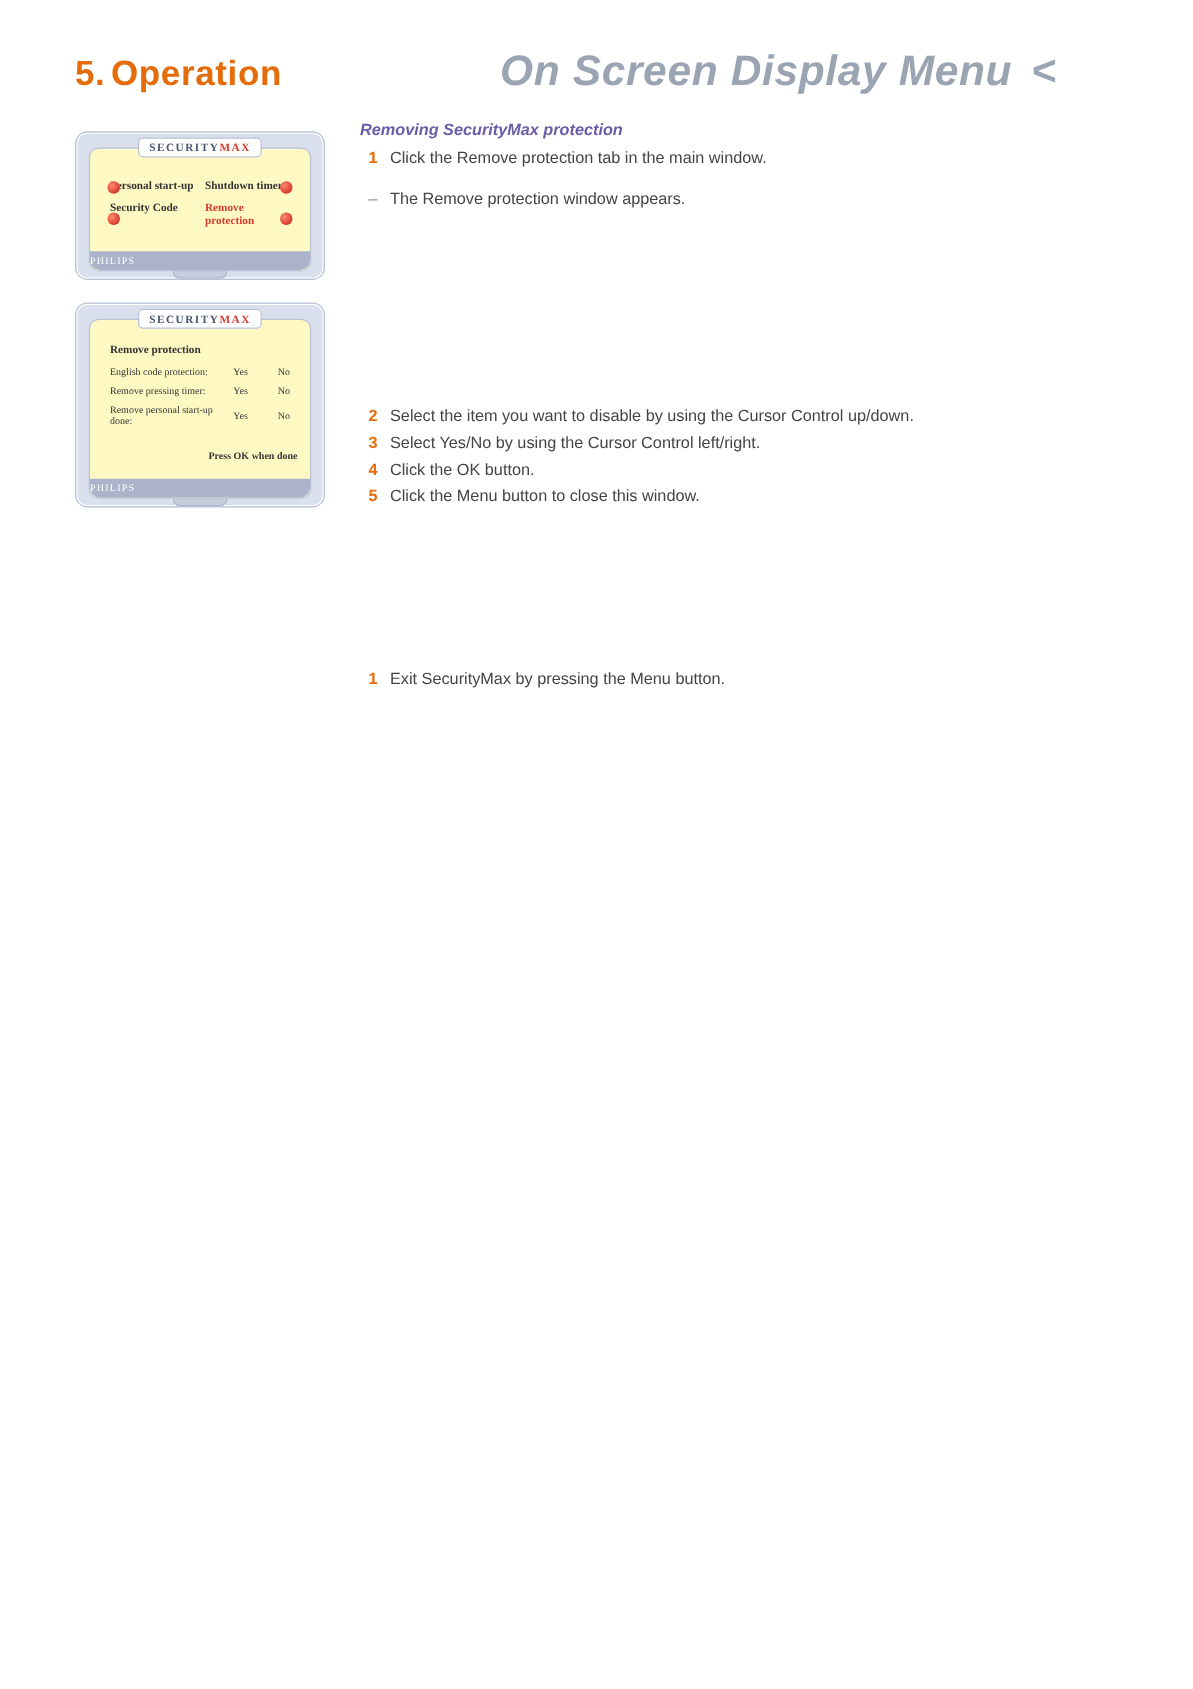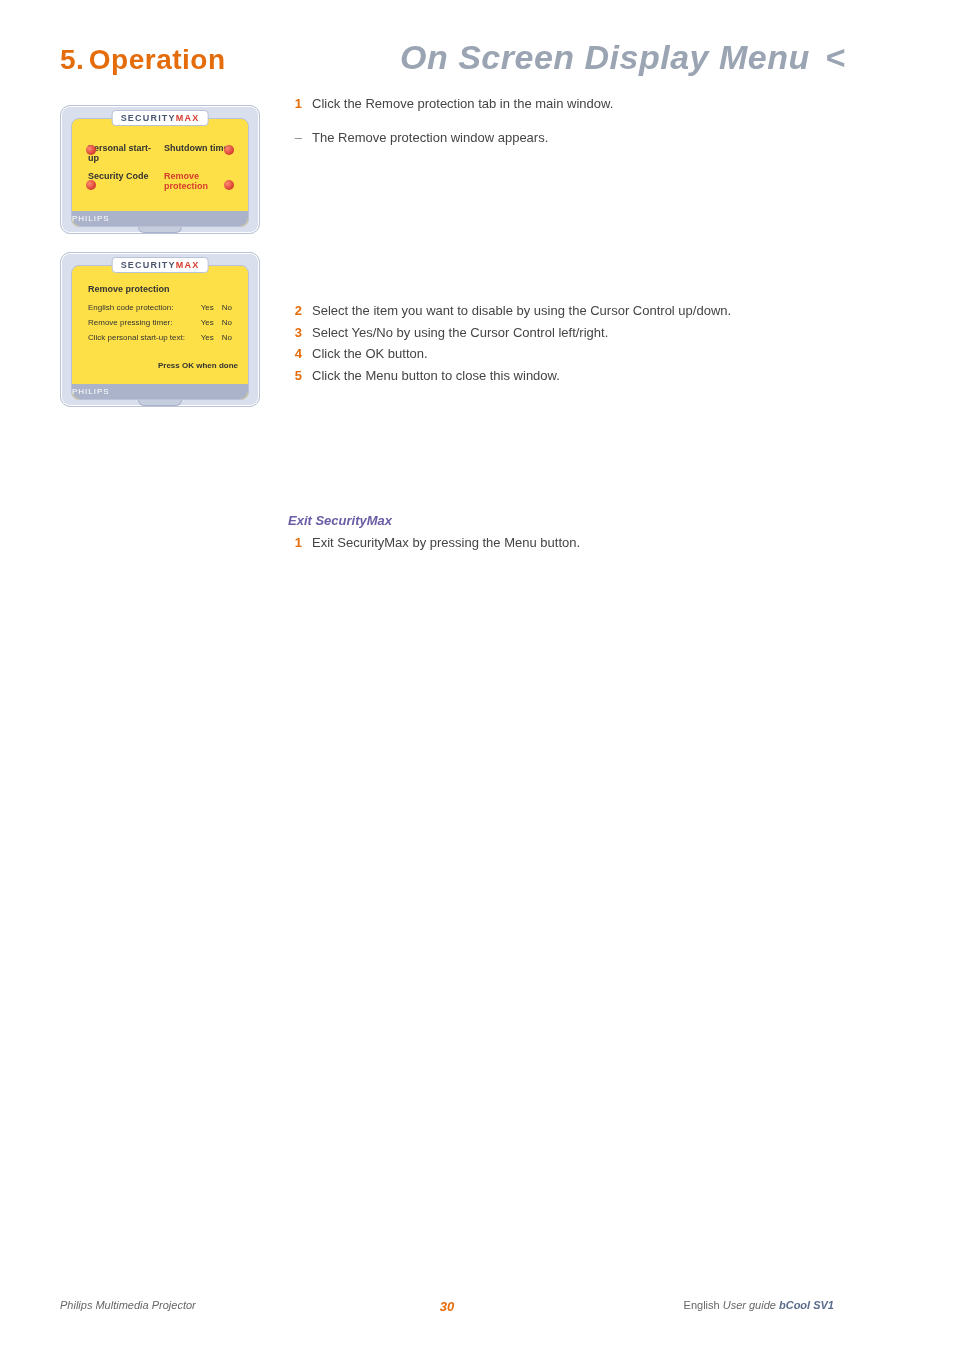--- a/index.html
+++ b/index.html
@@ -3,32 +3,32 @@
 <meta charset="utf-8">
 <style>
   html,body{margin:0;padding:0;background:#fff;font-family:"Gill Sans","Gill Sans MT","Trebuchet MS",Arial,sans-serif;color:#333;}
   .page{width:886px;height:1351px;position:relative;box-sizing:border-box;}
   .header{position:absolute;top:38px;left:60px;right:40px;display:flex;justify-content:space-between;align-items:baseline;}
   .h-left{font-size:28px;font-weight:700;color:#e46c0a;letter-spacing:.5px;}
   .h-right{font-size:34px;font-weight:700;font-style:italic;color:#9aa4b2;letter-spacing:.5px;}
   .chev{font-style:normal;font-weight:700;color:#9aa4b2;padding-left:6px;}
   .illus-col{position:absolute;top:105px;left:60px;width:200px;}
   .panel{background:#d9dfec;border:1px solid #b9c2d6;border-radius:10px;padding:12px 10px 0;box-shadow:0 0 0 1px #fff inset;margin-bottom:18px;}
-  .panel-inner{background:#fde047;border:1px solid #b9c2d6;border-radius:8px;padding:18px 10px 12px;position:relative;}
+  .panel-inner{background:#fef9c3;border:1px solid #b9c2d6;border-radius:8px;padding:18px 10px 12px;position:relative;font-family:Liberation Serif, serif;}
   .logo-tab{position:absolute;top:-9px;left:50%;transform:translateX(-50%);background:#fff;border:1px solid #b9c2d6;border-radius:4px;padding:2px 8px;font-size:9px;letter-spacing:1.2px;color:#4a5570;font-weight:700;}
   .logo-tab .max{color:#d63b2e;font-weight:900;}
   .dot{width:10px;height:10px;border-radius:50%;background:radial-gradient(circle at 35% 35%,#ff8a70,#d63b2e 70%);position:absolute;}
   .dot.tl{top:26px;left:14px;} .dot.tr{top:26px;right:14px;} .dot.bl{bottom:36px;left:14px;} .dot.br{bottom:36px;right:14px;}
   .menu-grid{display:grid;grid-template-columns:1fr 1fr;gap:8px 8px;font-size:9px;font-weight:700;color:#333;padding:6px 6px 10px;}
   .menu-grid .active{color:#d63b2e;}
   .brand-bar{background:#aab3c9;color:#fff;font-size:8px;letter-spacing:1px;padding:3px 0;border-radius:0 0 8px 8px;margin:10px -10px -12px;}
   .brand-tab{height:6px;width:42px;background:#c6cddd;border:1px solid #aab3c9;border-top:none;margin:-1px auto 0;border-radius:0 0 6px 6px;}
   .rp-title{font-size:9px;font-weight:700;padding:0 6px 6px;}
   .rp-row{display:flex;justify-content:space-between;font-size:8px;padding:3px 6px;color:#333;}
-  .rp-row .yn{display:flex;gap:8px;align-items:center;}
+  .rp-row .yn{display:flex;gap:24px;align-items:center;}
   .ok-hint{text-align:right;font-size:8px;font-weight:700;padding:16px 0 4px;}
   .content{position:absolute;top:92px;left:288px;right:52px;font-size:13px;color:#444;line-height:1.5;}
   .sec-title{font-weight:700;font-style:italic;color:#6b5ca5;margin:2px 0 2px;}
   ol.steps{list-style:none;margin:0 0 14px;padding:0;}
   ol.steps>li{display:flex;gap:10px;margin:2px 0;}
   ol.steps>li>.n{color:#e46c0a;font-weight:700;width:14px;flex:none;text-align:right;}
   .sub{display:flex;gap:10px;margin:2px 0;}
   .sub .dash{color:#888;width:14px;text-align:right;flex:none;}
   .gap-block{height:150px;}
   .footer{position:absolute;bottom:40px;left:60px;right:52px;display:flex;justify-content:space-between;align-items:baseline;font-size:11px;color:#666;}
@@ -87,36 +87,37 @@
             </span>
       </div>
       <div class="rp-row">
         <span>Remove pressing timer:</span>
         <span class="yn">
               <span>Yes</span>
               <span>No</span>
             </span>
       </div>
       <div class="rp-row">
-        <span>Click personal start-up text:</span>
+        <span>Remove personal start-up done:</span>
         <span class="yn">
               <span>Yes</span>
               <span>No</span>
             </span>
       </div>
       <div class="ok-hint">Press OK when done</div>
       <div class="brand-bar">PHILIPS</div>
     </div>
     <div class="brand-tab"></div>
   </div>
 
 </div>
 
 <div class="content">
 
+  <div class="sec-title">Removing SecurityMax protection</div>
   <ol class="steps">
     <li>
       <span class="n">1</span>
       <span>Click the Remove protection tab in the main window.</span>
     </li>
   </ol>
   <div class="sub">
     <span class="dash">–</span>
     <span>The Remove protection window appears.</span>
   </div>
@@ -137,33 +138,23 @@
           <span>Click the OK button.</span>
         </li>
     <li>
           <span class="n">5</span>
           <span>Click the Menu button to close this window.</span>
         </li>
   </ol>
 
   <div style="height:110px"></div>
 
-  <div class="sec-title">Exit SecurityMax</div>
   <ol class="steps">
     <li>
           <span class="n">1</span>
           <span>Exit SecurityMax by pressing the Menu button.</span>
         </li>
   </ol>
 
 </div>
 
-<div class="footer">
-  <span class="ital">Philips Multimedia Projector</span>
-  <span class="mid">30</span>
-  <span>
-    <span>English</span>
-    <span class="ital">User guide</span>
-    <span class="prod">bCool SV1</span>
-  </span>
-</div>
 
 </div>
 
 </body></html>

